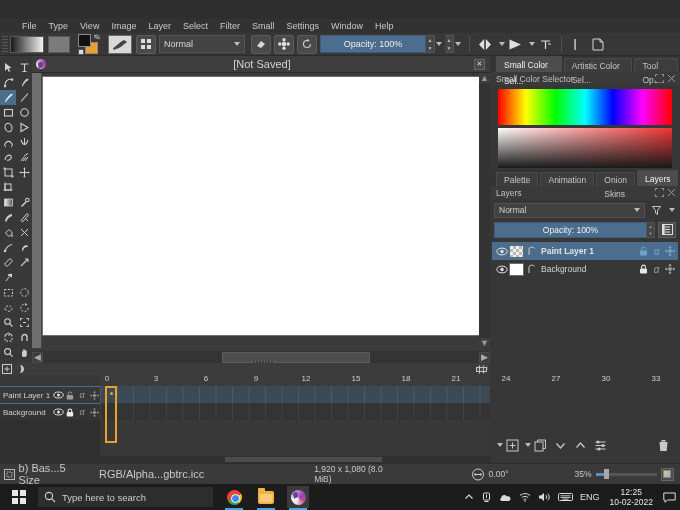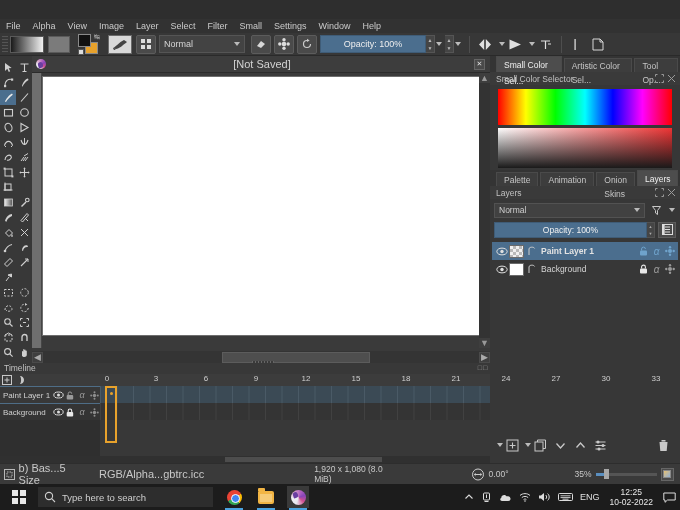--- a/index.html
+++ b/index.html
@@ -30,21 +30,21 @@
     border-radius:50% 50% 50% 10%; background:#6a3fa0; transform: rotate(-18deg);
   }
   .tb-title { font-size: 10.5px; color: #dcdcdc; padding-left: 2px; letter-spacing: .1px; }
   .tb-ctrls { margin-left: auto; display: flex; height: 19px; }
   .tb-btn { width: 33px; height: 19px; display: flex; align-items: center; justify-content: center; color: #d0d0d0; }
   .tb-btn svg { display:block; }
 
   
   .menubar {
     position: absolute; left: 0; top: 19px; width: 680px; height: 14px;
-    background: #323232; display: flex; align-items: center; padding-left: 0;
+    background: #323232; display: flex; align-items: center; padding-left: 16px;
   }
   .menu-item { padding: 0 6px; font-size: 9px; color: #cacaca; line-height: 14px; }
 
   
   .toolbar {
     position: absolute; left: 0; top: 33px; width: 680px; height: 23px;
     background: #373737; display: flex; align-items: center;
     border-bottom: 1px solid #2a2a2a;
   }
   .tb-handle { width: 6px; height: 17px; margin: 0 2px 0 2px;
@@ -246,21 +246,21 @@
   .tray-notif { color: #dcdcdc; display: flex; }
 </style>
 </head>
 <body>
 
 <div id="app">
 
 
   <div class="menubar">
     <div class="menu-item">File</div>
-    <div class="menu-item">Alpha</div>
+    <div class="menu-item">Type</div>
     <div class="menu-item">View</div>
     <div class="menu-item">Image</div>
     <div class="menu-item">Layer</div>
     <div class="menu-item">Select</div>
     <div class="menu-item">Filter</div>
     <div class="menu-item">Small</div>
     <div class="menu-item">Settings</div>
     <div class="menu-item">Window</div>
     <div class="menu-item">Help</div>
   </div>
@@ -797,21 +797,20 @@
           <svg width="11" height="13" viewBox="0 0 11 13">
               <path d="M1.5 3 L9.5 3 L8.7 12 L2.3 12 Z" fill="#c9c9c9"></path>
               <rect x="3.5" y="1" width="4" height="1.6" fill="#c9c9c9"></rect>
             </svg>
         </span>
       </div>
     </div>
   </div>
 
   <div class="timeline">
-    <div class="tl-title">Timeline</div>
     <div class="tl-topbar">
       <span class="tl-tb-btn">
         <svg width="10" height="10" viewBox="0 0 10 10">
             <rect x="0.5" y="0.5" width="9" height="9" fill="none" stroke="#c8c8c8" stroke-width="1"></rect>
             <path d="M5 2.5 L5 7.5 M2.5 5 L7.5 5" stroke="#c8c8c8" stroke-width="1"></path>
           </svg>
       </span>
       <span class="tl-tb-btn">
         <svg width="10" height="10" viewBox="0 0 10 10">
             <path d="M5 1 C7.5 1 9 3 9 5 C9 7.5 7 9 5 9 C6.5 7 6.5 3 5 1 Z" fill="#c8c8c8"></path>

